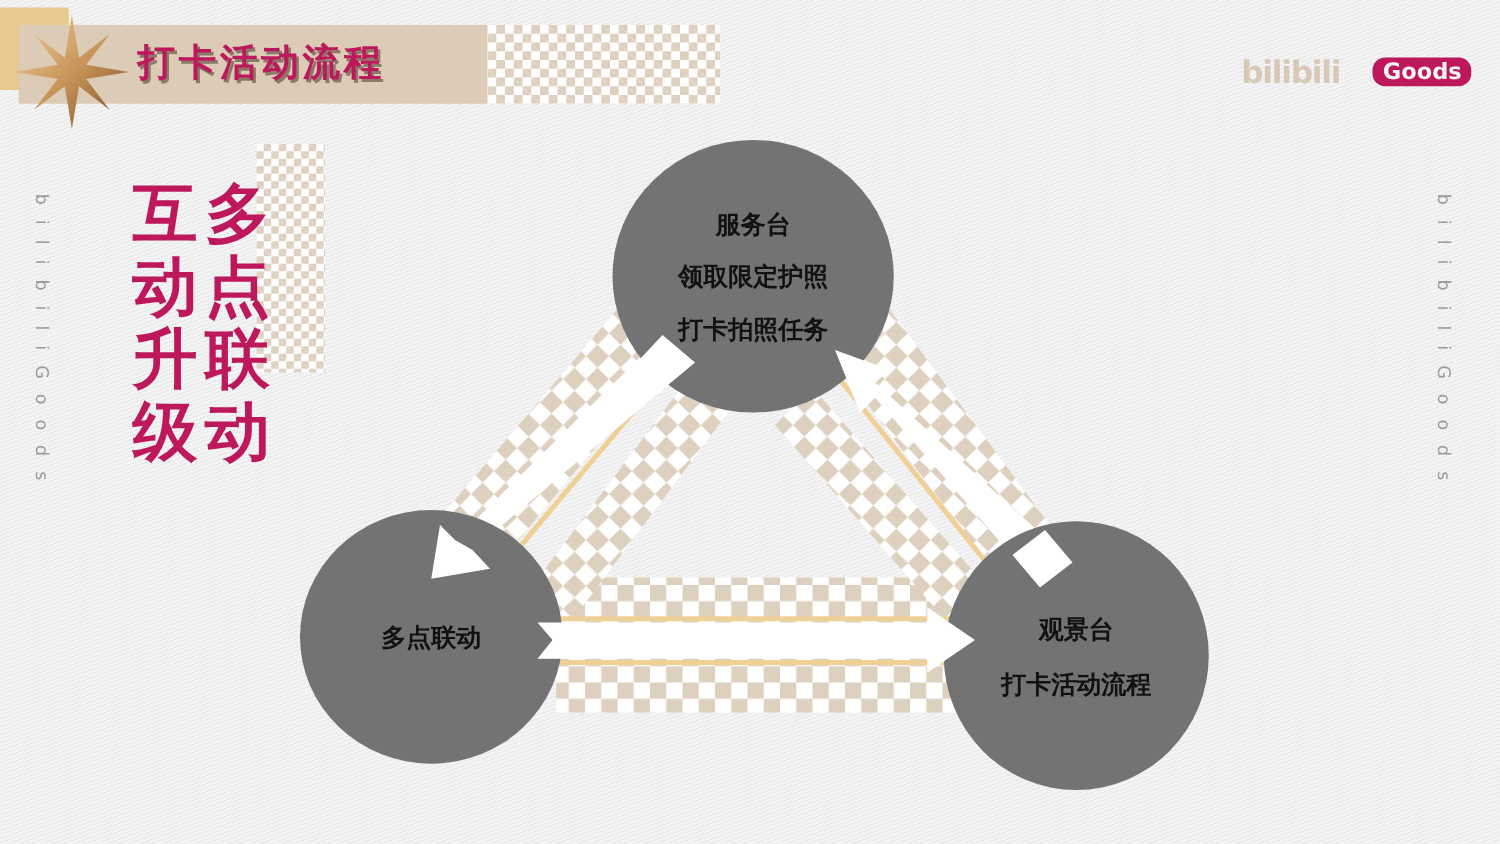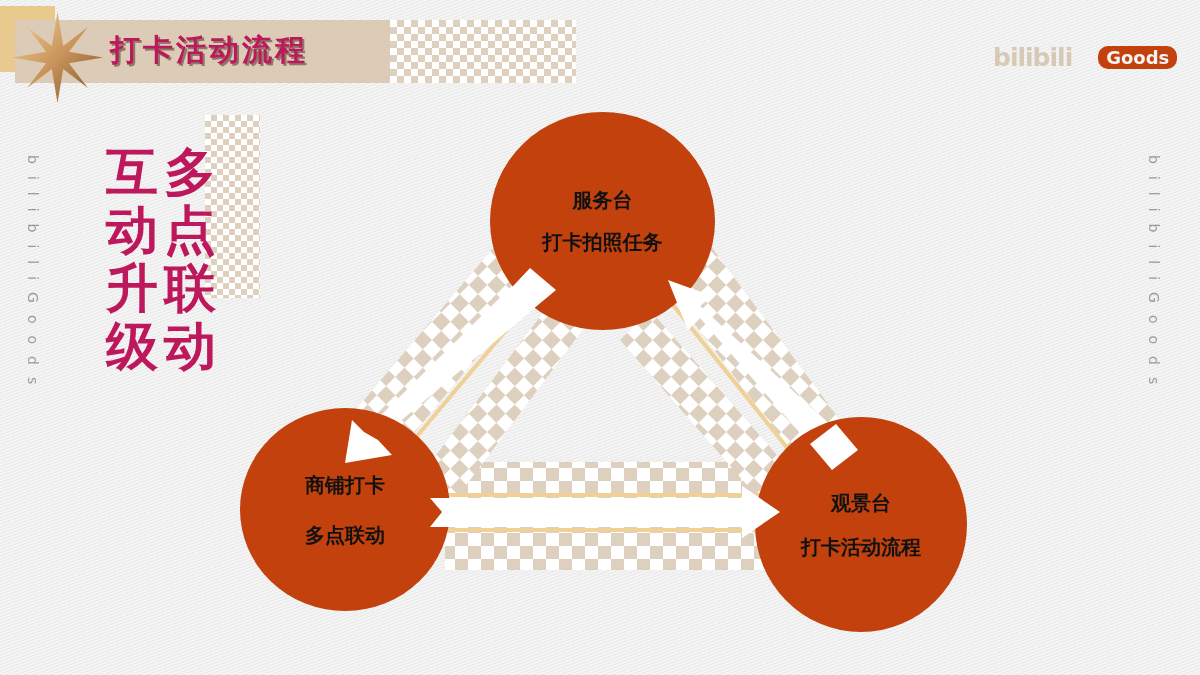--- a/index.html
+++ b/index.html
@@ -18,25 +18,25 @@
   }
   .header-bar { left:15px; top:20px; width:375px; height:63px; background:#dccbb6; }
   .header-fold { left:0; top:6px; width:55px; height:66px; background:#e8c98e; }
   .header-checker { left:390px; top:20px; width:186px; height:63px;
     background-size:14px 14px; background-position:0 0, 7px 7px; }
   .header-title { left:110px; top:30px; font-size:30px; font-weight:bold; color:#be185d;
     letter-spacing:3px; text-shadow:2px 2px 0 #8a7a66; font-family:"DejaVu Serif", serif; }
   .star { left:10px; top:10px; width:95px; height:95px; }
   .logo { left:993px; top:43px; display:flex; align-items:center; color:#d8c9b6; font-weight:bold;gap:23px; }
   .logo-bili { font-size:25px; letter-spacing:-1px; }
-  .logo-goods { margin-left:3px; background:#c2410c; color:#f4f4f4; font-size:18px; padding:1px 8px; border-radius:10px; }
+  .logo-goods { margin-left:3px; background:#be185d; color:#f4f4f4; font-size:18px; padding:1px 8px; border-radius:10px; }
   .vtext { top:155px; width:14px; color:#9a9a9a; font-size:14px; writing-mode:vertical-rl; letter-spacing:12px; font-family:"DejaVu Sans", sans-serif; }
   .side-checker { left:205px; top:115px; width:55px; height:183px; background-size:12px 12px; background-position:0 0, 6px 6px; }
   .slogan-col { font-size:52px; font-weight:900; color:#be185d; line-height:58px; width:60px; text-align:center; }
-  .circle { border-radius:50%; background:#c2410c; display:flex; flex-direction:column; align-items:center; justify-content:center; }
+  .circle { border-radius:50%; background:#737373; display:flex; flex-direction:column; align-items:center; justify-content:center; }
   .circle span { font-size:20px; font-weight:bold; color:#111; line-height:42px; white-space:nowrap; }
   .diagram-svg { left:0; top:0; width:1200px; height:675px; }
 </style>
 </head>
 <body>
 
 <div class="abs header-fold"></div>
 <div class="abs header-bar"></div>
 <div class="abs header-checker checker"></div>
 <svg class="abs star" viewBox="0 0 100 100">
@@ -92,24 +92,24 @@
 
   <polygon fill="#ffffff" points="530,268 556,290 378,440 392,455 345,463 352,420 364,432"></polygon>
 
   <polygon fill="#ffffff" points="430,498 742,498 742,486 780,512 742,538 742,527 430,527 442,512"></polygon>
 
   <polygon fill="#ffffff" points="858,450 832,470 700,318 688,330 668,280 712,296 700,306"></polygon>
 </svg>
 
 <div class="abs circle" style="left:490px; top:112px; width:225px; height:218px;">
   <span>服务台</span>
+  <span>领取限定护照</span>
   <span>打卡拍照任务</span>
 </div>
 <div class="abs circle" style="left:240px; top:408px; width:210px; height:203px;">
-  <span style="line-height:50px;">商铺打卡</span>
   <span style="line-height:50px;">多点联动</span>
 </div>
 <div class="abs circle" style="left:755px; top:417px; width:212px; height:215px;">
   <span style="line-height:44px;">观景台</span>
   <span style="line-height:44px;">打卡活动流程</span>
 </div>
 
 <svg class="abs diagram-svg" viewBox="0 0 1200 675" style="pointer-events:none;">
   <polygon fill="#ffffff" points="378,440 392,455 345,463 352,420 364,432"></polygon>
   <polygon fill="#ffffff" points="742,498 742,486 780,512 742,538 742,527"></polygon>

